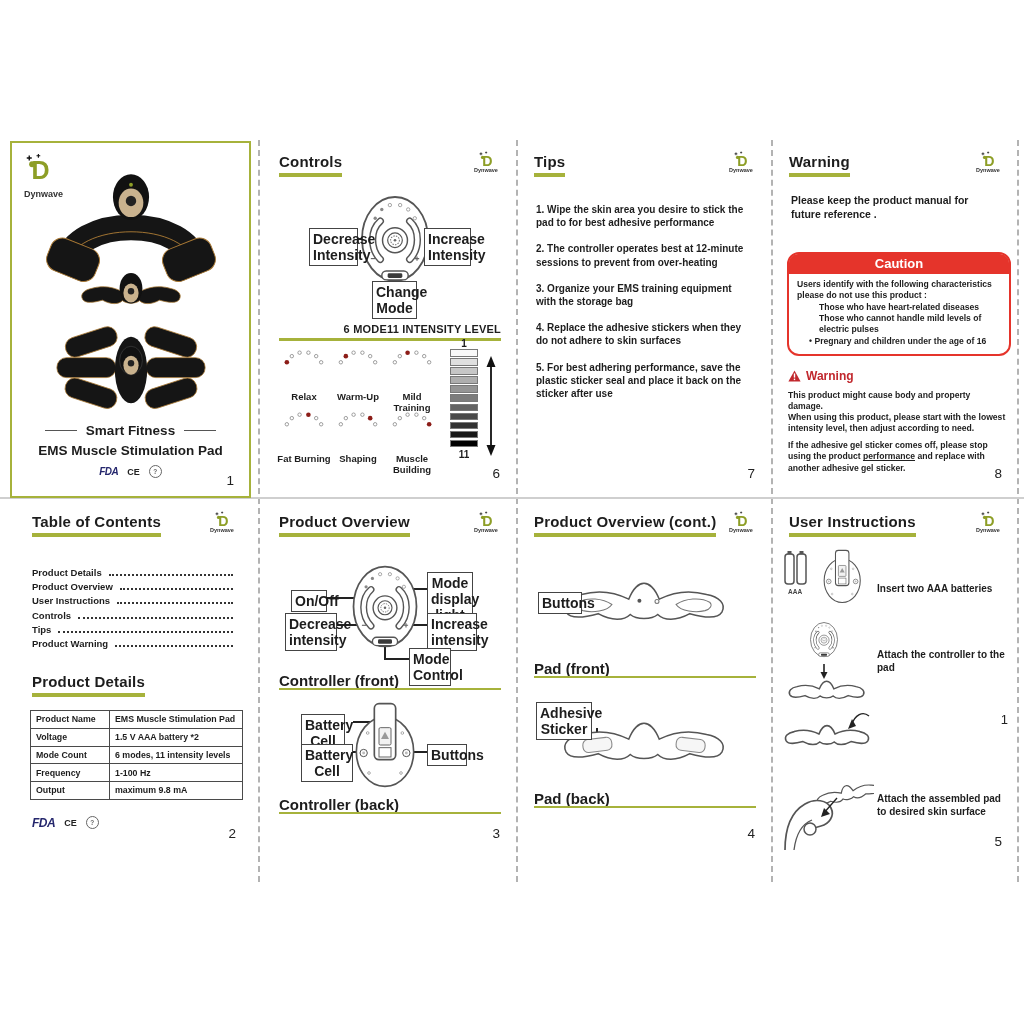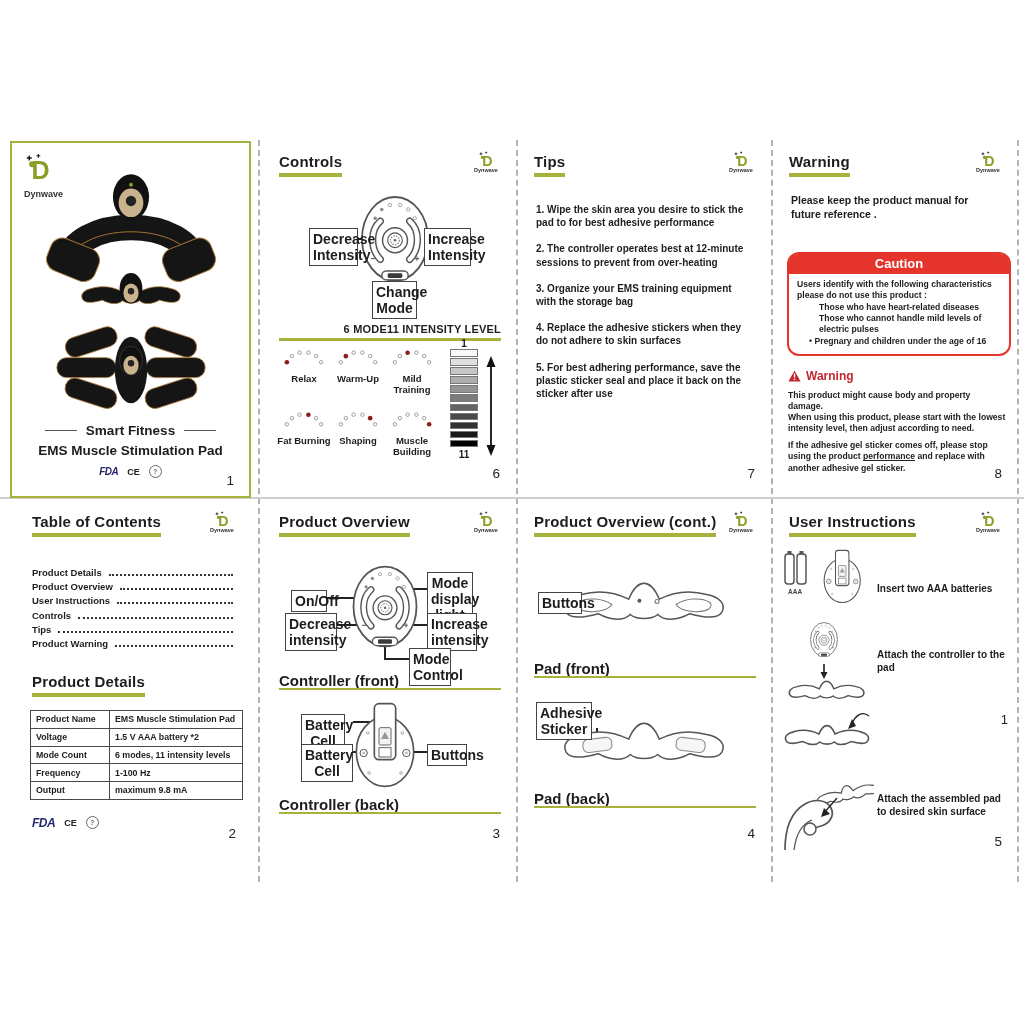--- a/index.html
+++ b/index.html
@@ -46,21 +46,21 @@
   .fda{font-size:10px;font-weight:800;font-style:italic;color:#25276d;letter-spacing:-.5px;}
   .ce{font-size:9px;font-weight:700;color:#222;}
   .circmark{width:11px;height:11px;border:1.2px solid #666;border-radius:50%;font-size:6.5px;line-height:11px;text-align:center;color:#666;font-weight:700;}
 
   
   .mihead{position:absolute;left:14px;top:183px;width:222px;display:flex;justify-content:flex-end;
           font-size:11px;font-weight:800;letter-spacing:.2px;}
   .miline{position:absolute;left:14px;top:198px;width:222px;height:2.5px;background:#a6b23b;}
   .modes{position:absolute;left:12px;top:206px;width:162px;display:grid;grid-template-columns:1fr 1fr 1fr;grid-auto-rows:62px;}
   .mcell{text-align:center;}
-  .mlabel{font-size:9.5px;font-weight:700;line-height:1.15;margin-top:2px;}
+  .mlabel{font-size:9.5px;font-weight:700;line-height:1.15;margin-top:20px;}
   .ibox{position:absolute;left:184px;top:198px;width:30px;text-align:center;}
   .ilabel{font-size:10px;font-weight:700;}
   .ibar{width:26px;height:5.5px;border:1px solid #787878;margin:0 auto 1.6px auto;}
   .iarrow{position:absolute;left:220px;top:216px;}
 
   
   .tips-list{padding:26px 18px 0 16px;}
   .tip{font-size:10px;font-weight:700;line-height:1.32;margin-bottom:13px;width:210px;}
 
   

